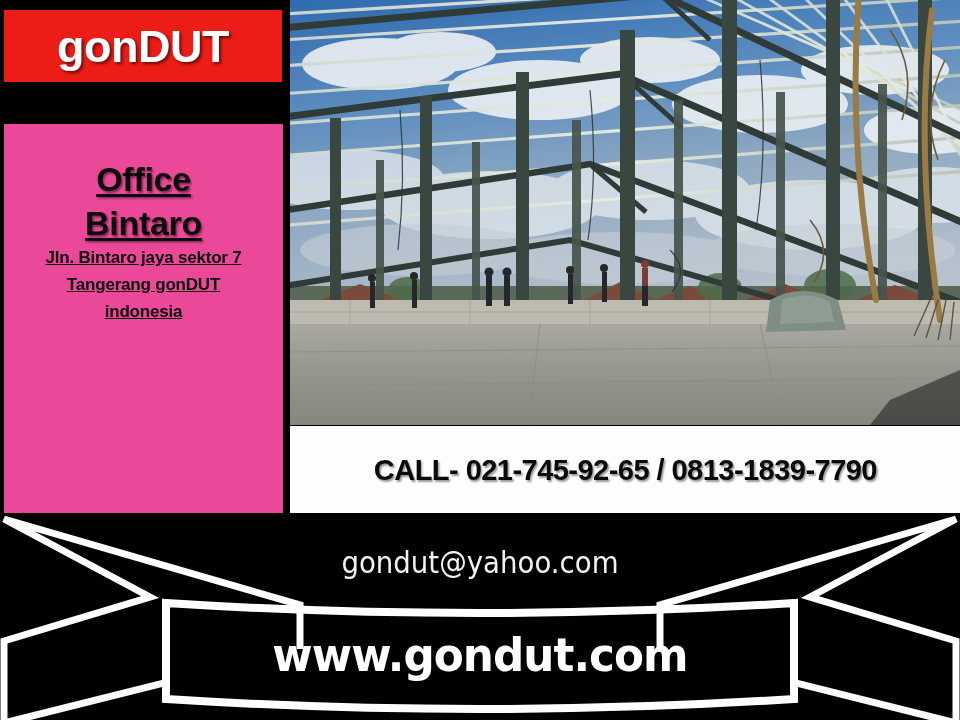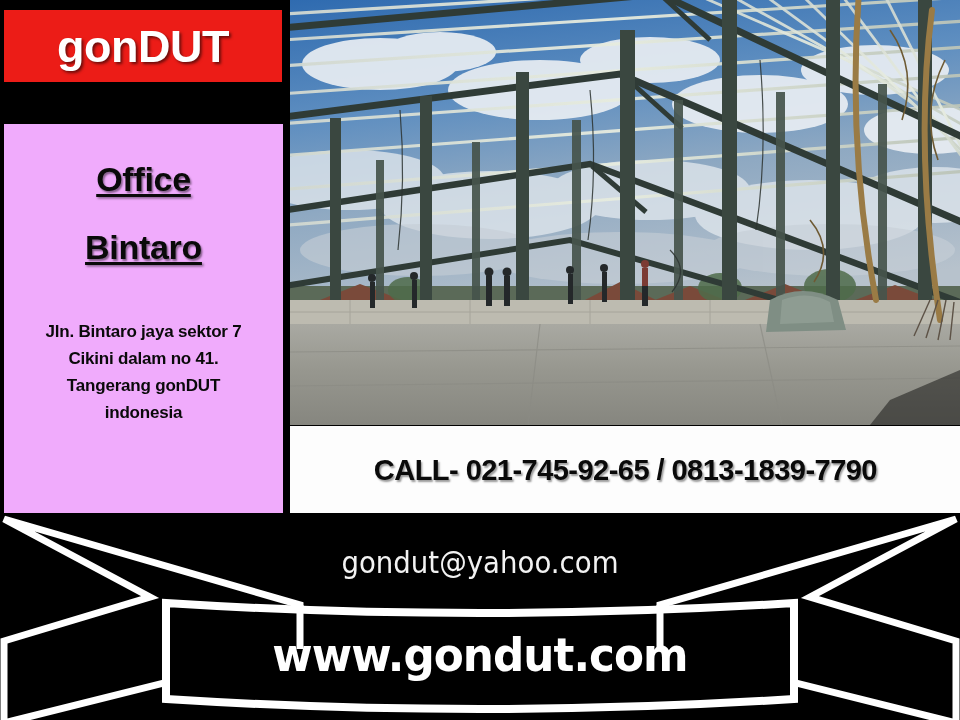--- a/index.html
+++ b/index.html
@@ -27,46 +27,45 @@
     font-weight:bold;
     letter-spacing:-0.5px;
     line-height:1;
     text-shadow:2px 2px 3px rgba(0,0,0,.55);
     font-family:"Liberation Sans", sans-serif;
   }
 
   
   #address-card{
     position:absolute;left:4px;top:124px;width:279px;height:390px;
-    background:#f0abfc;
+    background:#ec4899;
     display:flex;flex-direction:column;align-items:center;
     box-sizing:border-box;
     padding-top:34px;
-    gap:24px;
   }
   .card-heading{
     color:#0a0a0a;
     font-weight:bold;
     font-size:34px;
     line-height:1.28;
     text-align:center;
     text-decoration:underline;
     text-underline-offset:3px;
     text-decoration-thickness:3px;
     text-shadow:1.5px 1.5px 2px rgba(0,0,0,.45);
     letter-spacing:-0.3px;
   }
   #address-lines{
-    margin-top:26px;
     text-align:center;
     color:#0a0a0a;
     font-size:17px;
     font-weight:bold;
     line-height:1.58;
     letter-spacing:-0.2px;
+    text-decoration:underline;
   }
   #address-lines div{white-space:nowrap;}
 
   
   #photo{
     position:absolute;left:290px;top:0;width:670px;height:425px;
     overflow:hidden;background:#6d90b5;
   }
   #photo svg{display:block;width:100%;height:100%;}
 
@@ -121,21 +120,20 @@
 
   <div id="logo-plate">
     <span id="logo-text">gonDUT</span>
   </div>
 
   <div id="address-card">
     <div class="card-heading">Office</div>
     <div class="card-heading">Bintaro</div>
     <div id="address-lines">
       <div>Jln. Bintaro jaya sektor 7</div>
-      <div>Cikini dalam no 41.</div>
       <div>Tangerang gonDUT</div>
       <div>indonesia</div>
     </div>
   </div>
 
   <div id="photo">
     <svg viewBox="0 0 670 425" preserveAspectRatio="none">
       <defs>
         <linearGradient id="skyGrad" x1="0" y1="0" x2="0.25" y2="1">
           <stop offset="0%" stop-color="#2f6bb0"></stop>

